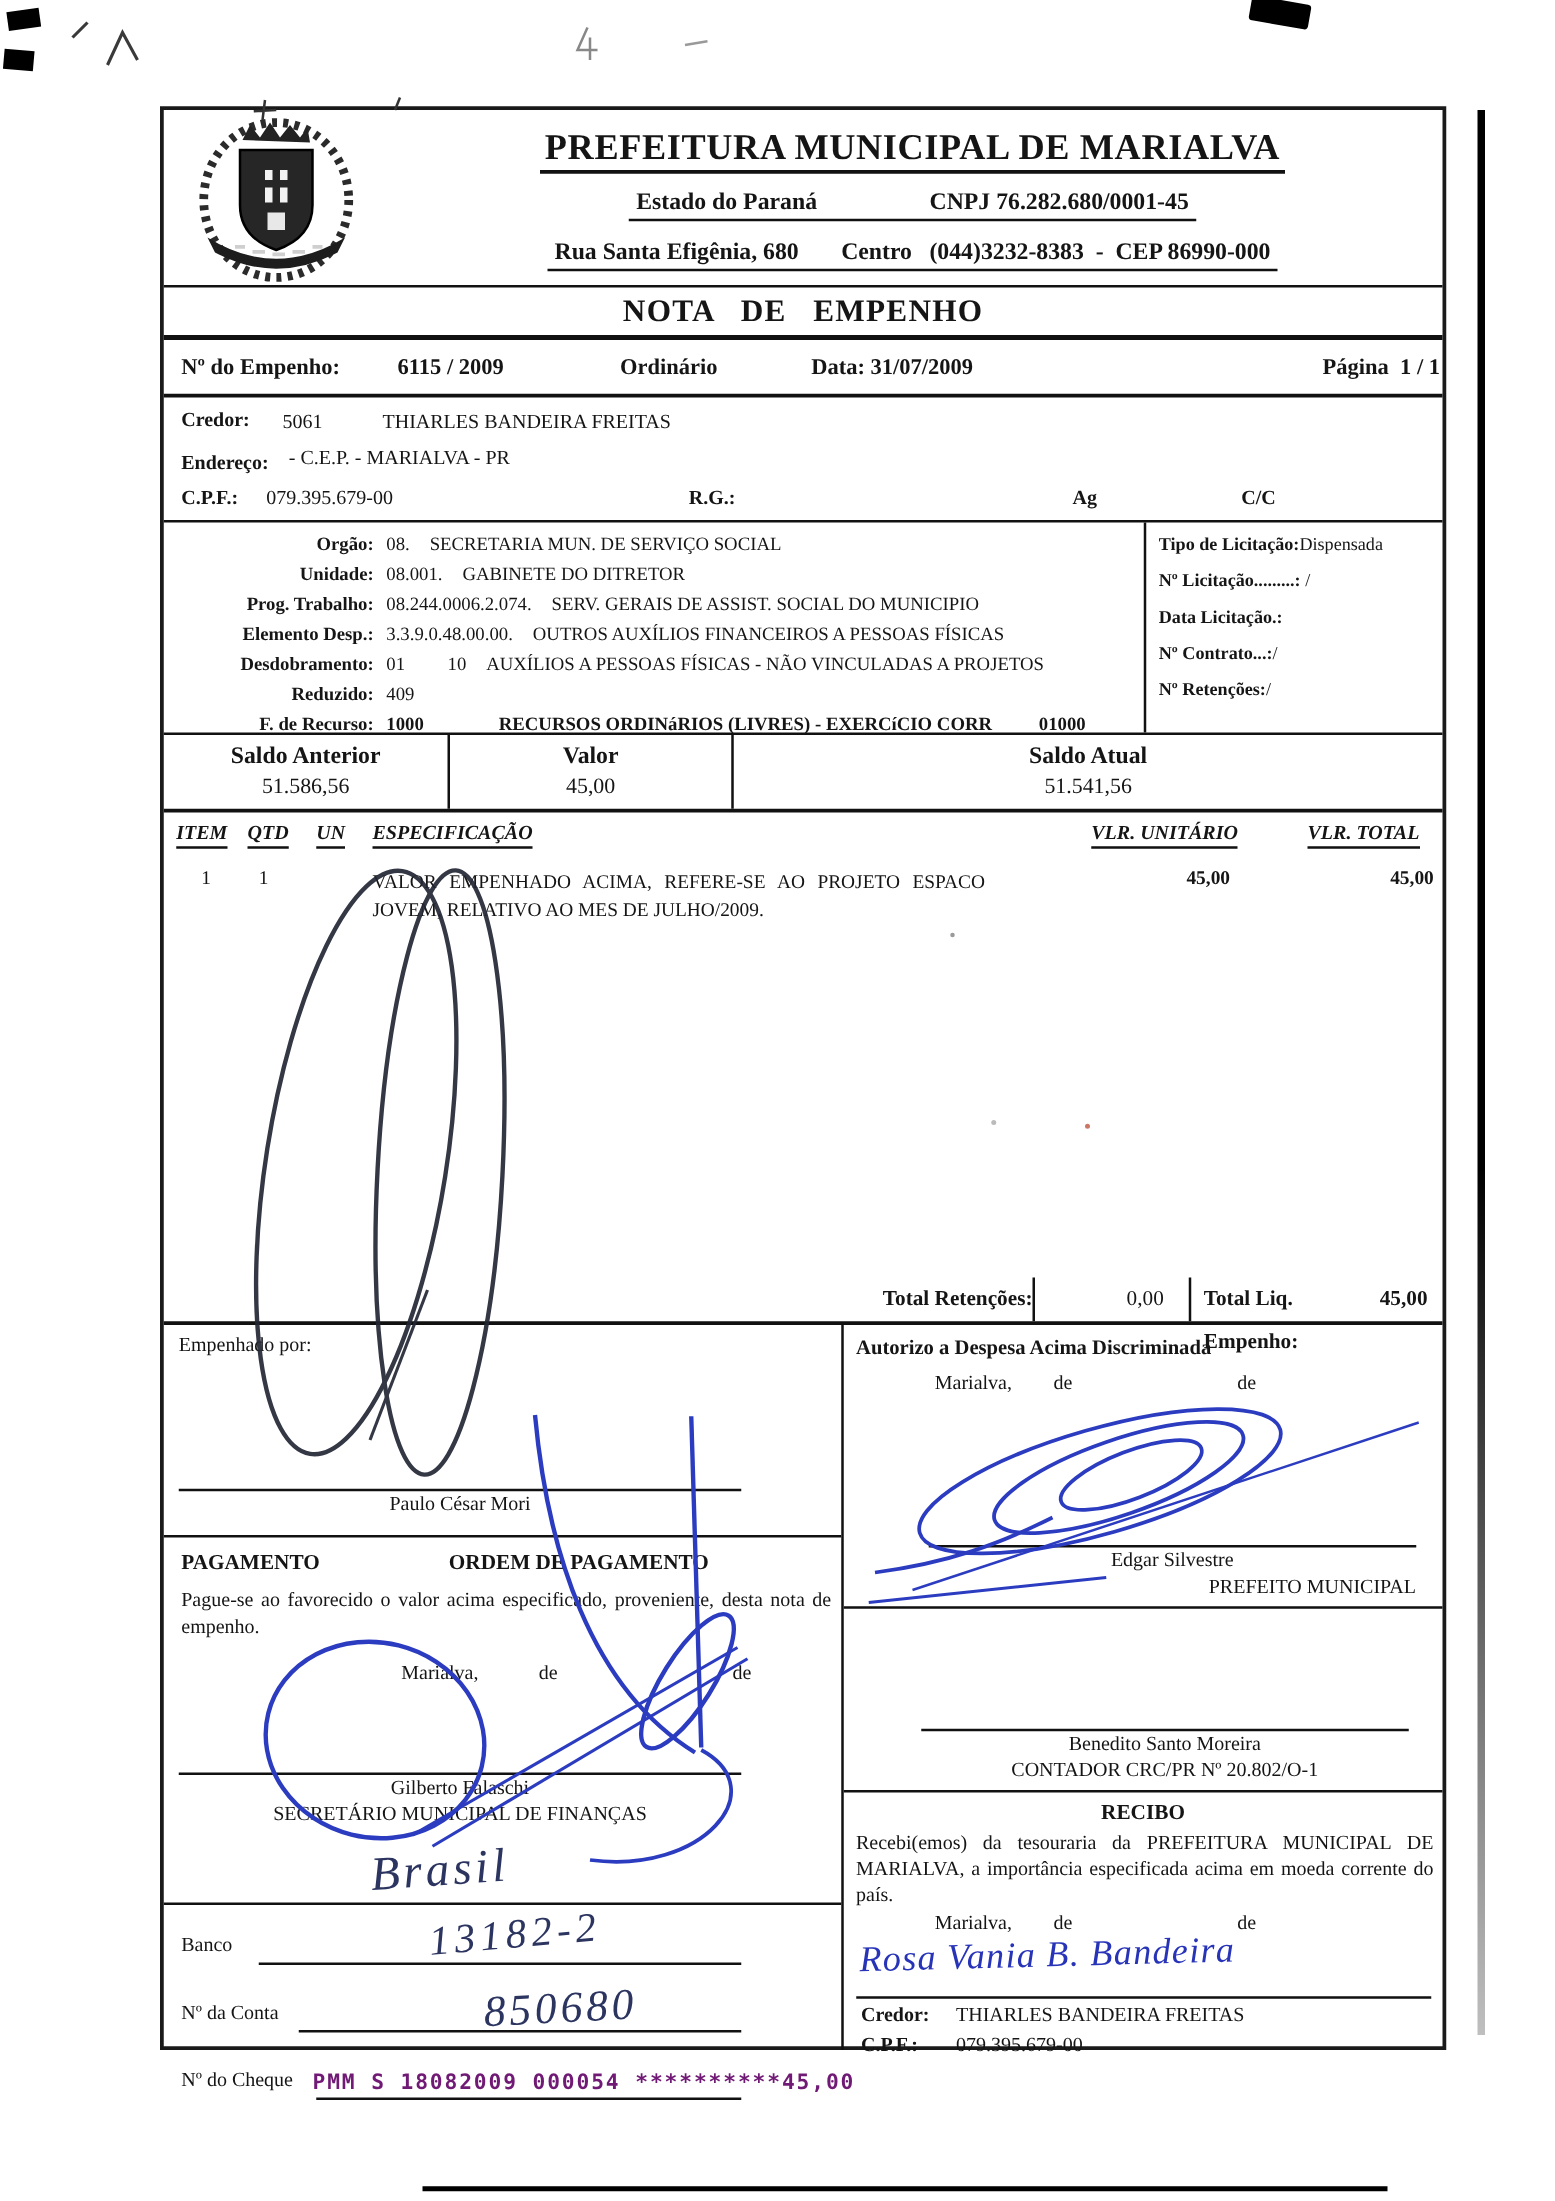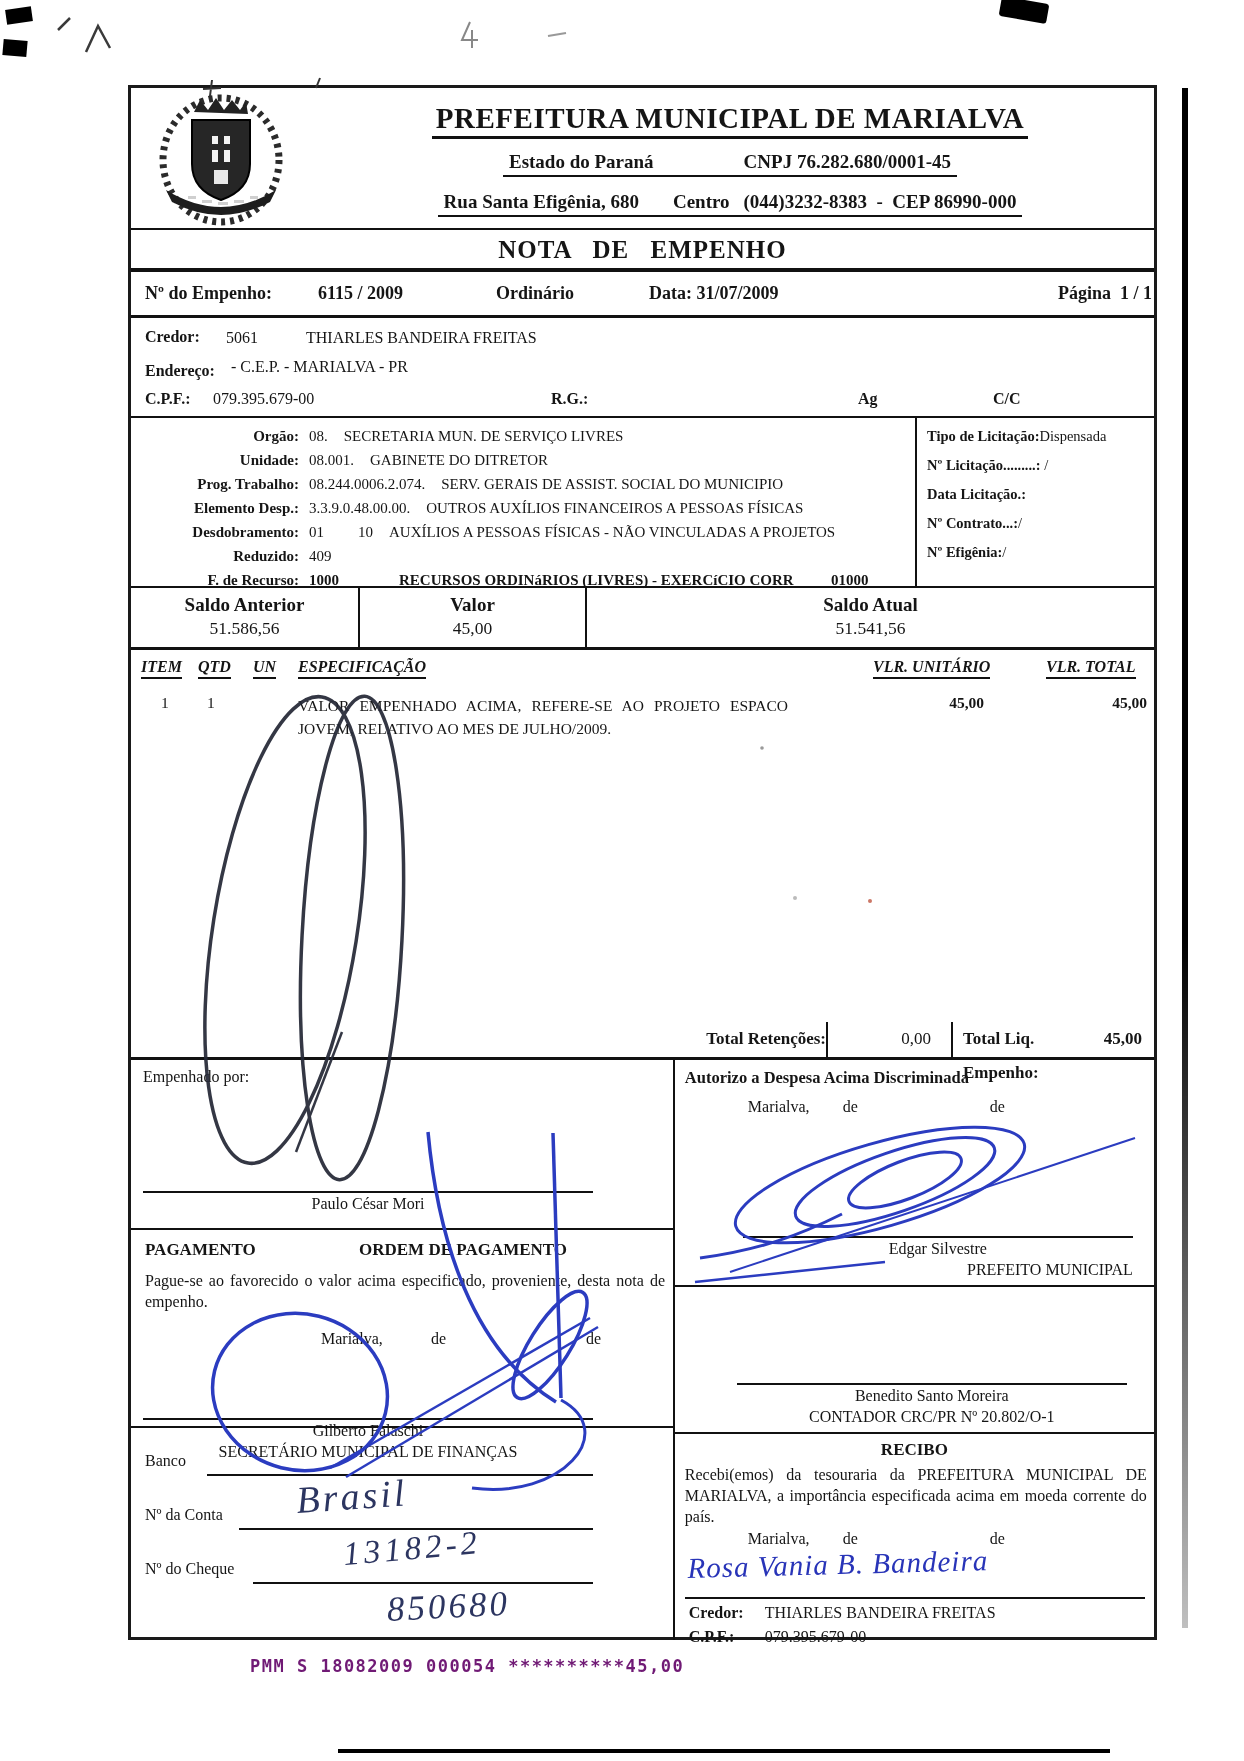--- a/index.html
+++ b/index.html
@@ -112,34 +112,34 @@
       <span class="abs" style="left:100px;top:40px;">- C.E.P.  - MARIALVA - PR</span>
       <span class="abs b" style="left:14px;top:72px;">C.P.F.:</span>
       <span class="abs" style="left:82px;top:72px;">079.395.679-00</span>
       <span class="abs b" style="left:420px;top:72px;">R.G.:</span>
       <span class="abs b" style="left:727px;top:72px;">Ag</span>
       <span class="abs b" style="left:862px;top:72px;">C/C</span>
     </div>
 
     <div class="row budget">
       <div style="padding-top:6px;">
-        <div class="brow"><span class="blabel">Orgão:</span><span class="bcode">08.</span><span class="bdesc">SECRETARIA MUN. DE SERVIÇO LIVRES</span></div>
+        <div class="brow"><span class="blabel">Orgão:</span><span class="bcode">08.</span><span class="bdesc">SECRETARIA MUN. DE SERVIÇO SOCIAL</span></div>
         <div class="brow"><span class="blabel">Unidade:</span><span class="bcode">08.001.</span><span class="bdesc">GABINETE DO DITRETOR</span></div>
         <div class="brow"><span class="blabel">Prog. Trabalho:</span><span class="bcode">08.244.0006.2.074.</span><span class="bdesc">SERV. GERAIS DE ASSIST. SOCIAL DO MUNICIPIO</span></div>
         <div class="brow"><span class="blabel">Elemento Desp.:</span><span class="bcode">3.3.9.0.48.00.00.</span><span class="bdesc">OUTROS AUXÍLIOS FINANCEIROS A PESSOAS FÍSICAS</span></div>
         <div class="brow"><span class="blabel">Desdobramento:</span><span class="bcode">01</span><span class="bcode" style="margin-left:34px;margin-top:37px;">10</span><span class="bdesc">AUXÍLIOS A PESSOAS FÍSICAS - NÃO VINCULADAS A PROJETOS</span></div>
         <div class="brow"><span class="blabel">Reduzido:</span><span class="bcode">409</span></div>
         <div class="brow b"><span class="blabel">F. de Recurso:</span><span class="bcode">1000</span><span class="bdesc" style="margin-left:60px;">RECURSOS ORDINáRIOS (LIVRES) - EXERCíCIO CORR</span><span class="abs" style="left:700px;">01000</span></div>
       </div>
       <div class="lic">
         <div><span class="b">Tipo de Licitação:</span><span>Dispensada</span></div>
         <div><span class="b">Nº Licitação.........:</span><span> /</span></div>
         <div><span class="b">Data Licitação.:</span><span></span></div>
         <div><span class="b">Nº Contrato...:</span><span>/</span></div>
-        <div><span class="b">Nº Efigênia:</span><span>/</span></div>
+        <div><span class="b">Nº Retenções:</span><span>/</span></div>
       </div>
     </div>
 
     <div class="row amounts">
       <div class="acell" style="width:227px;">
           <div class="alabel">Saldo Anterior</div>
           <div class="aval">51.586,56</div>
         </div>
       <div class="acell" style="width:227px;">
           <div class="alabel">Valor</div>
@@ -178,21 +178,21 @@
     </div>
 
     <div class="row lower">
 
       <div class="lcol">
         <div class="row" style="height:170px;border-bottom:2px solid #111;">
           <span class="abs small" style="left:12px;top:8px;">Empenhado por:</span>
           <div class="sigline" style="left:12px;top:131px;width:450px;"></div>
           <div class="abs small" style="left:12px;top:135px;width:450px;text-align:center;">Paulo César Mori</div>
         </div>
-        <div class="row" style="height:198px;border-bottom:2px solid #111;">
+        <div class="row" style="height:294px;border-bottom:2px solid #111;">
           <span class="abs b" style="left:14px;top:10px;font-size:17px;">PAGAMENTO</span>
           <span class="abs b" style="left:228px;top:10px;font-size:17px;">ORDEM DE PAGAMENTO</span>
           <div class="abs small jp" style="left:14px;top:40px;width:520px;line-height:21px;">Pague-se ao favorecido o valor acima especificado, proveniente, desta nota de empenho.</div>
           <span class="abs small" style="left:190px;top:100px;">Marialva,</span>
           <span class="abs small" style="left:300px;top:100px;">de</span>
           <span class="abs small" style="left:455px;top:100px;">de</span>
           <div class="sigline" style="left:12px;top:188px;width:450px;"></div>
           <div class="abs small" style="left:12px;top:192px;width:450px;text-align:center;">Gilberto Falaschi</div>
           <div class="abs small" style="left:12px;top:213px;width:450px;text-align:center;">SECRETÁRIO MUNICIPAL DE FINANÇAS</div>
         </div>

